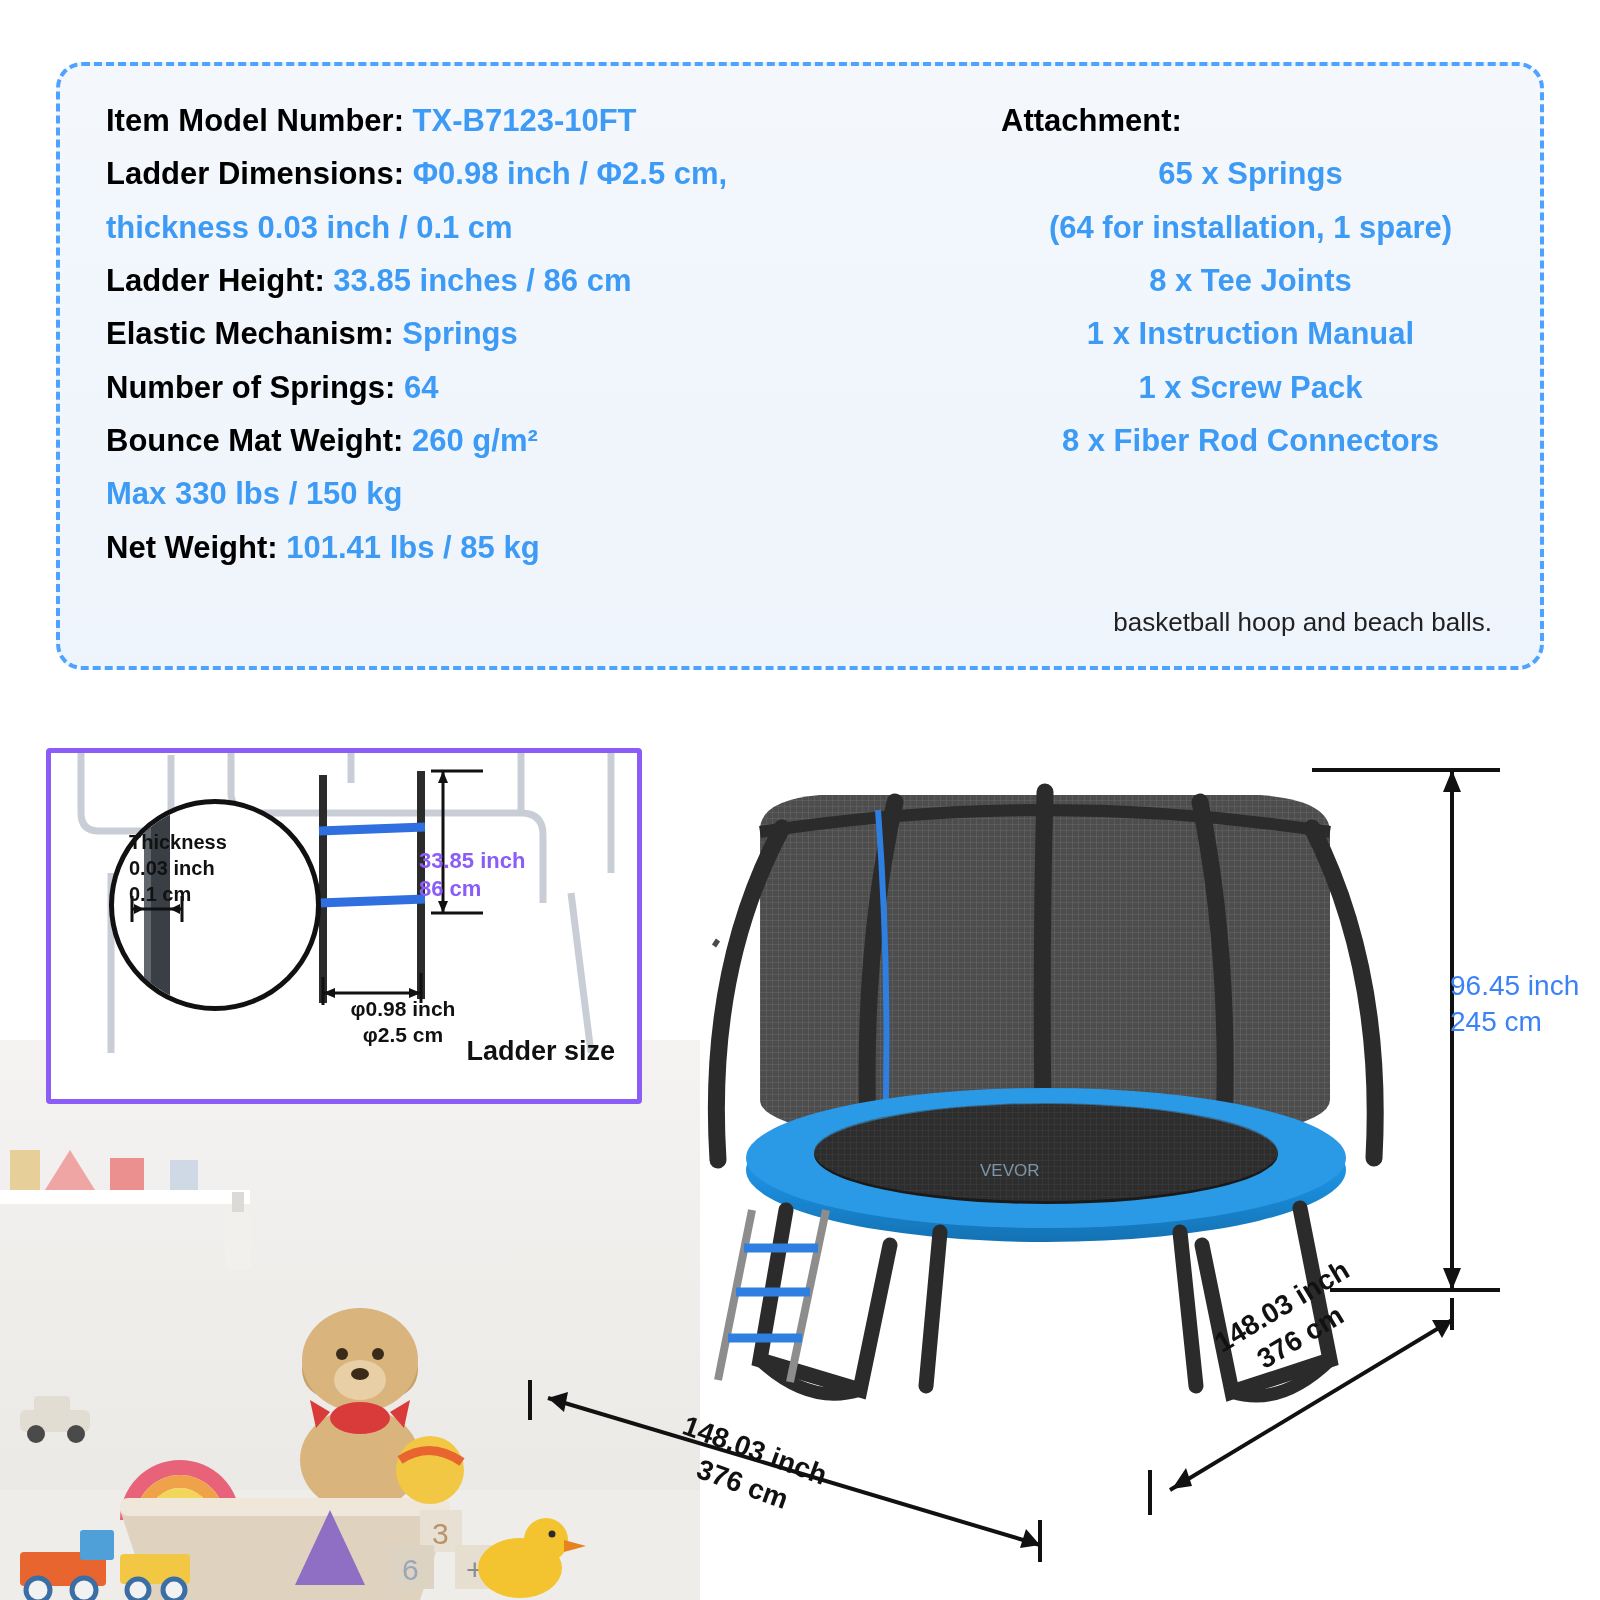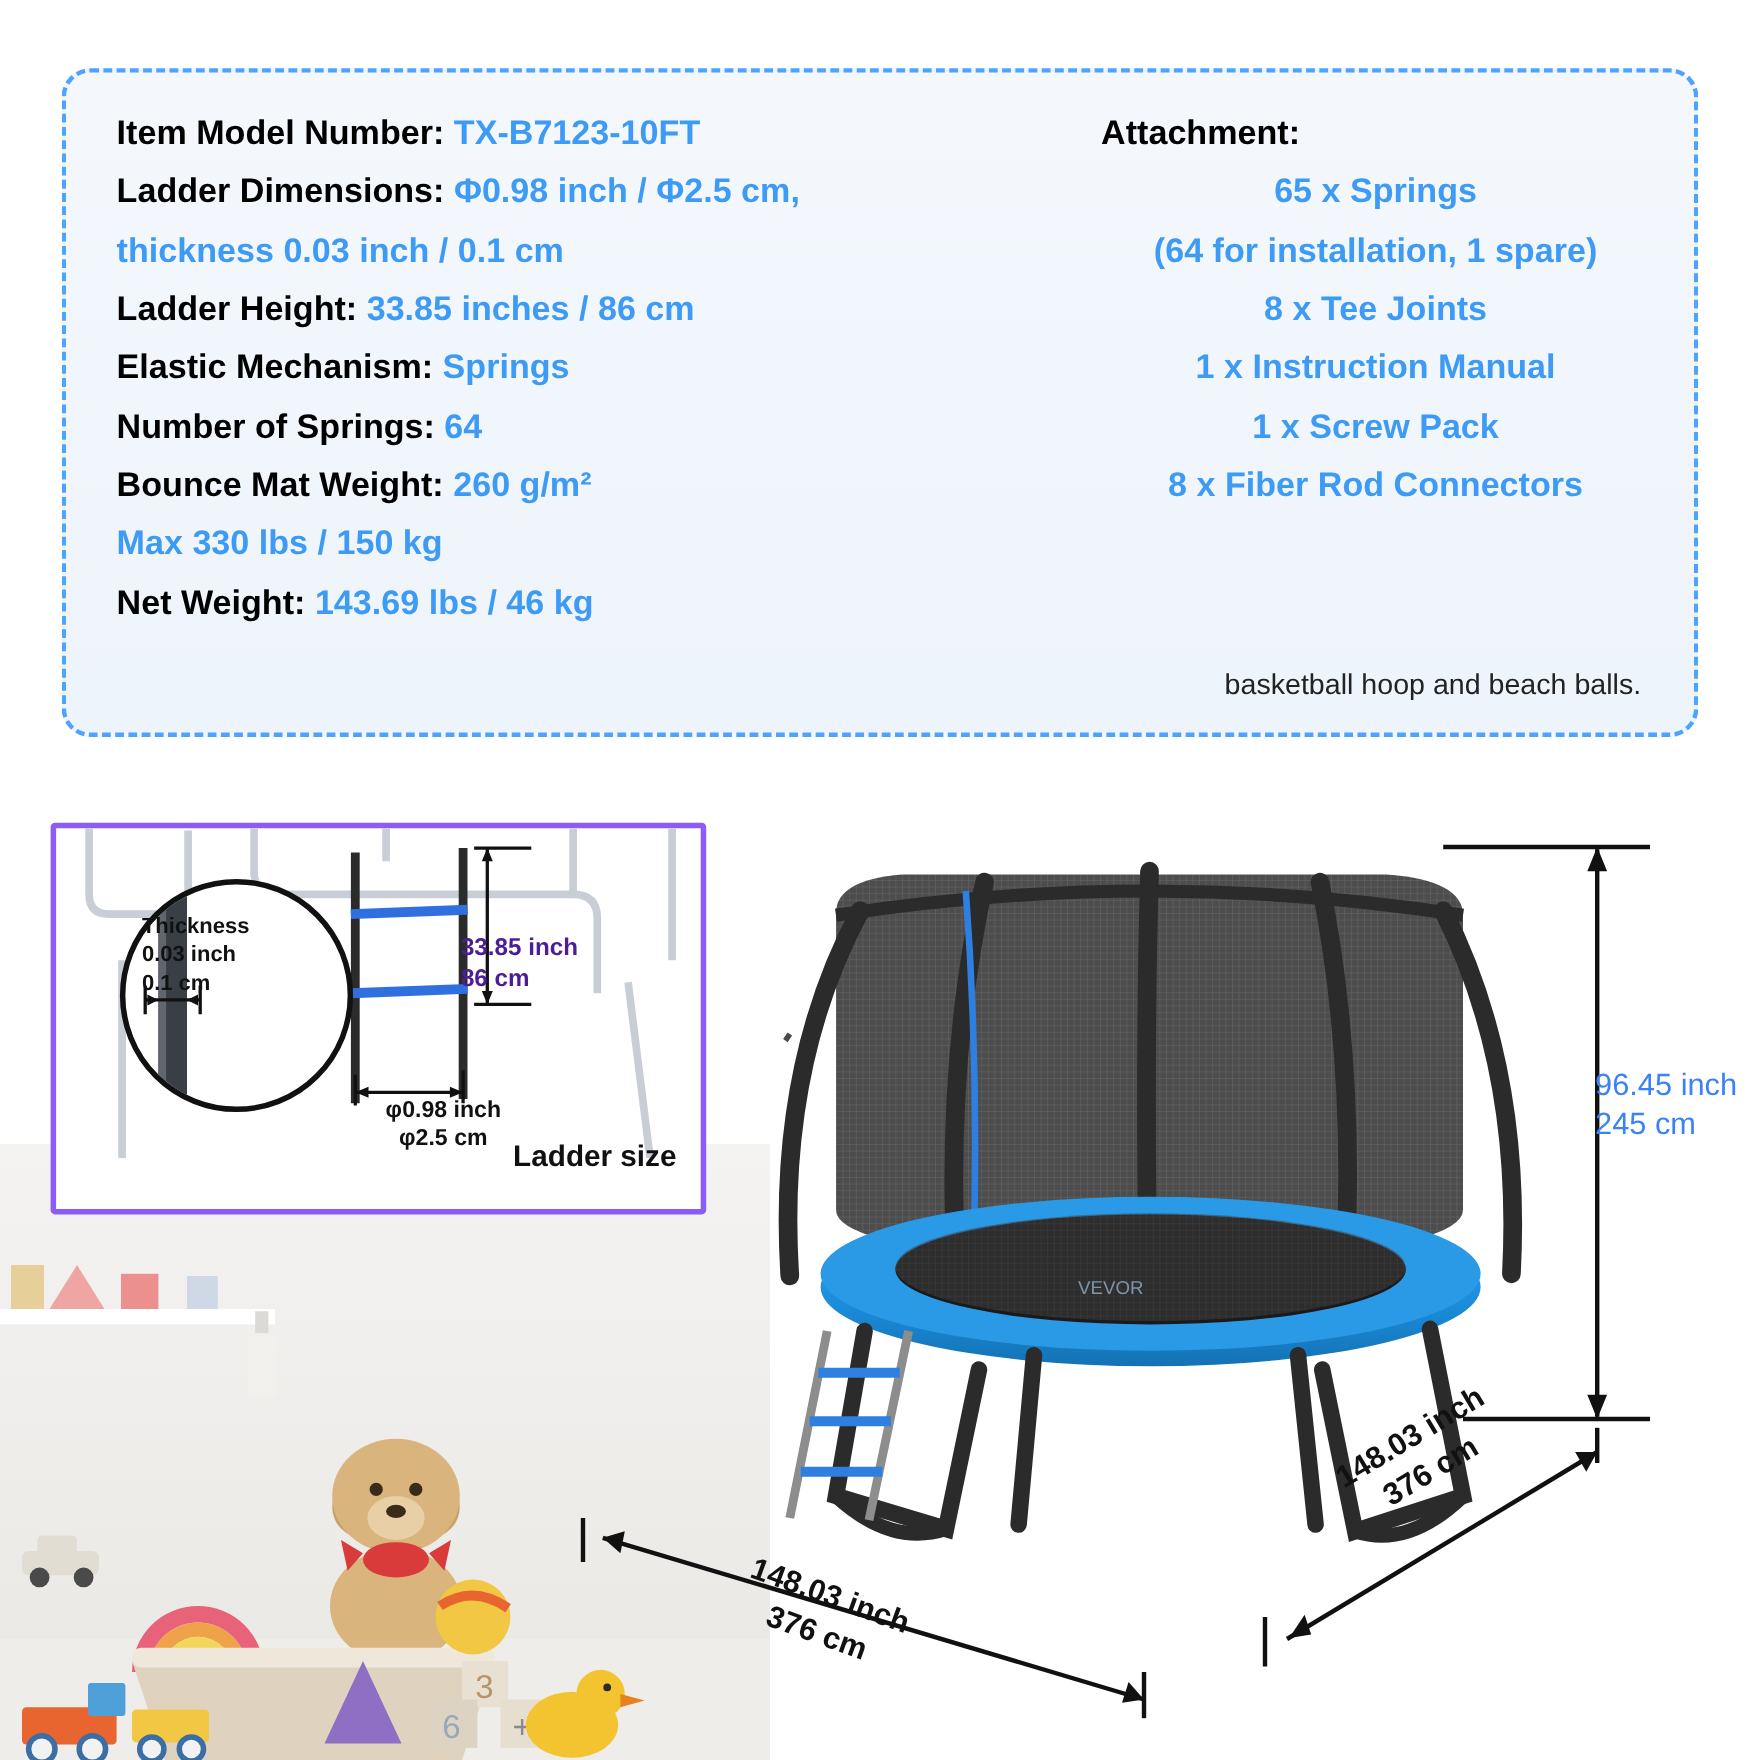--- a/index.html
+++ b/index.html
@@ -69,21 +69,21 @@
     overflow:hidden;
   }
   .thick-text {
     position:absolute;
     left: 78px; top: 76px;
     font-size: 20px; font-weight:bold; color:#111; line-height:1.3;
     text-align:left;
   }
   .h-label {
     position:absolute; left: 368px; top: 94px;
-    font-size: 22px; font-weight: bold; color:#4c1d95; line-height:1.25;
+    font-size: 22px; font-weight: bold; color:#8b5cf6; line-height:1.25;
   }
   .w-label {
     position:absolute; left: 262px; top: 243px;
     font-size: 21px; font-weight: bold; color:#111; line-height:1.25;
     text-align:center; width: 180px;
   }
   .ladder-size-label {
     position:absolute; right: 22px; bottom: 32px;
     font-size: 27px; font-weight:bold; color:#111;
   }
@@ -151,21 +151,21 @@
       <span>Number of Springs:</span>
       <span class="v">64</span>
     </div>
     <div class="spec-line">
       <span>Bounce Mat Weight:</span>
       <span class="v">260 g/m²</span>
     </div>
     <div class="spec-line cont">Max 330 lbs / 150 kg</div>
     <div class="spec-line">
       <span>Net Weight:</span>
-      <span class="v">143.69 lbs / 46 kg</span>
+      <span class="v">101.41 lbs / 85 kg</span>
     </div>
   </div>
 
   <div class="spec-col-right">
     <div class="att-head">Attachment:</div>
     <div class="att-item">65 x Springs</div>
     <div class="att-item">(64 for installation, 1 spare)</div>
     <div class="att-item">8 x Tee Joints</div>
     <div class="att-item">1 x Instruction Manual</div>
     <div class="att-item">1 x Screw Pack</div>

